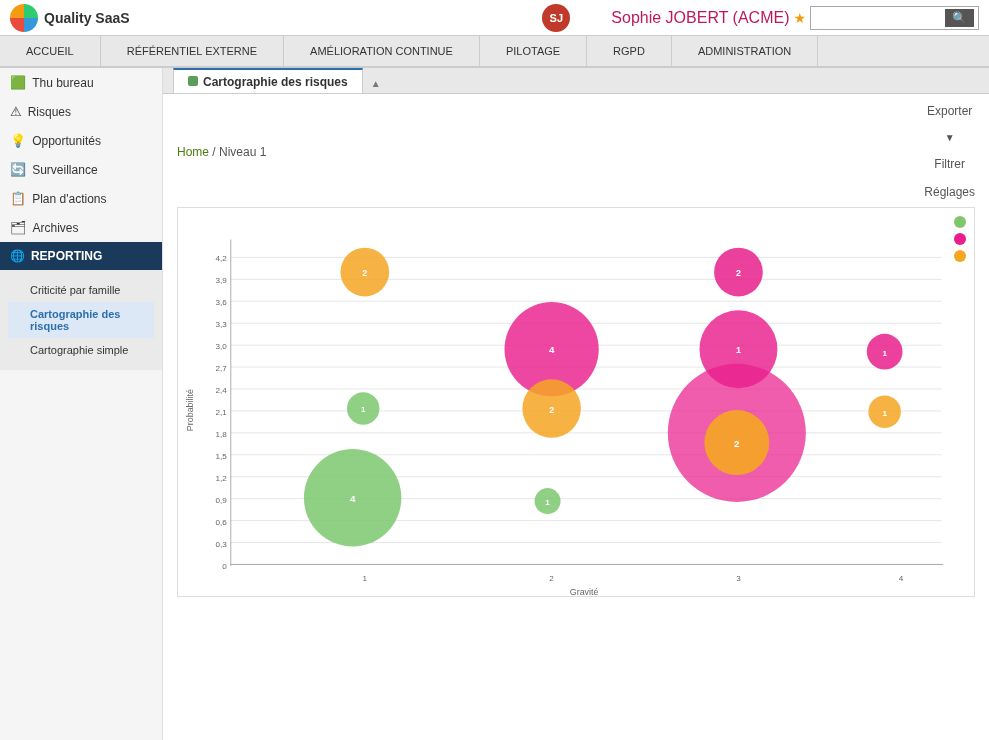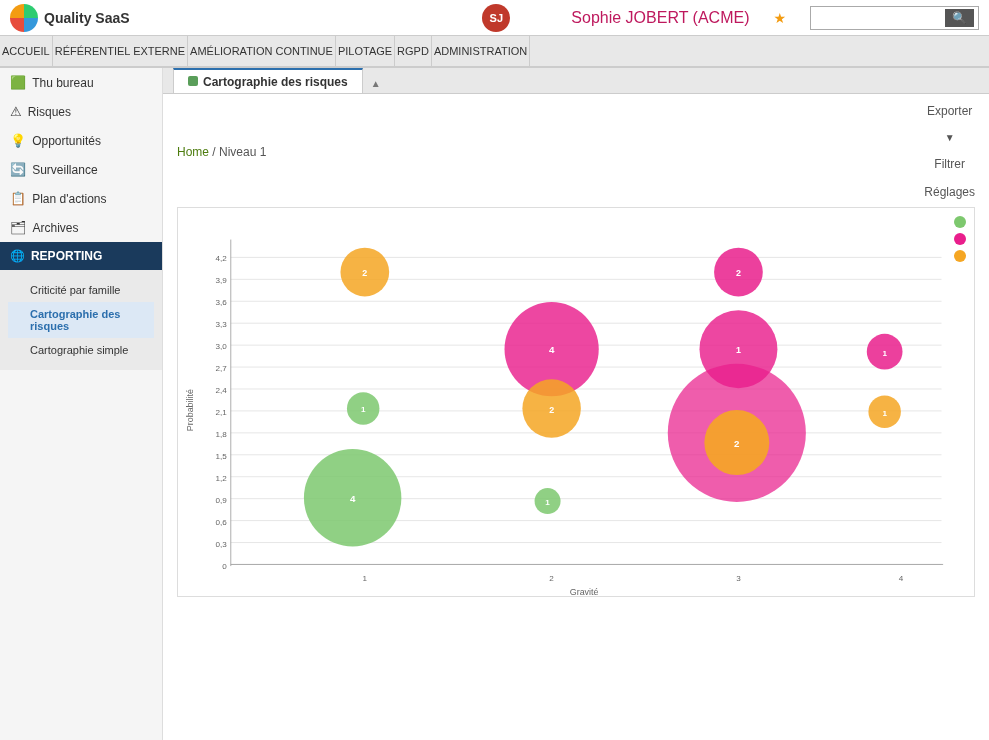--- a/index.html
+++ b/index.html
@@ -9,21 +9,21 @@
     #topbar {
       display: flex; align-items: center; justify-content: space-between;
       background: #fff; border-bottom: 1px solid #ccc; padding: 4px 10px; height: 36px;
     }
     #logo-area { display: flex; align-items: center; gap: 6px; }
     #logo-circle {
       width: 28px; height: 28px; border-radius: 50%;
       background: conic-gradient(#2ecc71 0deg 90deg, #3498db 90deg 180deg, #e74c3c 180deg 270deg, #f39c12 270deg 360deg);
     }
     #logo-text { font-size: 14px; font-weight: bold; color: #333; }
-    #user-area { display: flex; align-items: center; gap: 24px; }
+    #user-area { display: flex; align-items: center; gap: 4px; }
     #avatar {
       width: 28px; height: 28px; border-radius: 50%;
       background: #c0392b; display: flex; align-items: center; justify-content: center;
       color: #fff; font-size: 11px; font-weight: bold; overflow: hidden;
     }
     #username { font-size: 16px; color: #be185d; margin-left: 37px; }
     #star-icon { color: #f39c12; font-size: 14px; }
     #search-box {
       display: flex; align-items: center; border: 1px solid #aaa;
       background: #fff; padding: 2px 4px;
@@ -32,21 +32,21 @@
     #search-btn {
       background: #555; border: none; color: #fff; padding: 2px 6px; cursor: pointer; font-size: 12px;
     }
 
     
     #navbar {
       display: flex; align-items: stretch; background: #e8e8e8;
       border-bottom: 2px solid #ccc; height: 32px;
     }
     .nav-item {
-      display: flex; align-items: center; padding: 0 2px;
+      display: flex; align-items: center; padding: 0 26px;
       font-size: 11px; color: #333; cursor: pointer; border-right: 1px solid #ccc;
       white-space: nowrap;
     }
     .nav-item.active { background: #2c6fad; color: #fff; }
 
     
     #main { display: flex; height: calc(740px - 36px - 32px); }
 
     
     #sidebar { width: 163px; background: #f5f5f5; border-right: 1px solid #ddd; flex-shrink: 0; overflow-y: auto; }

